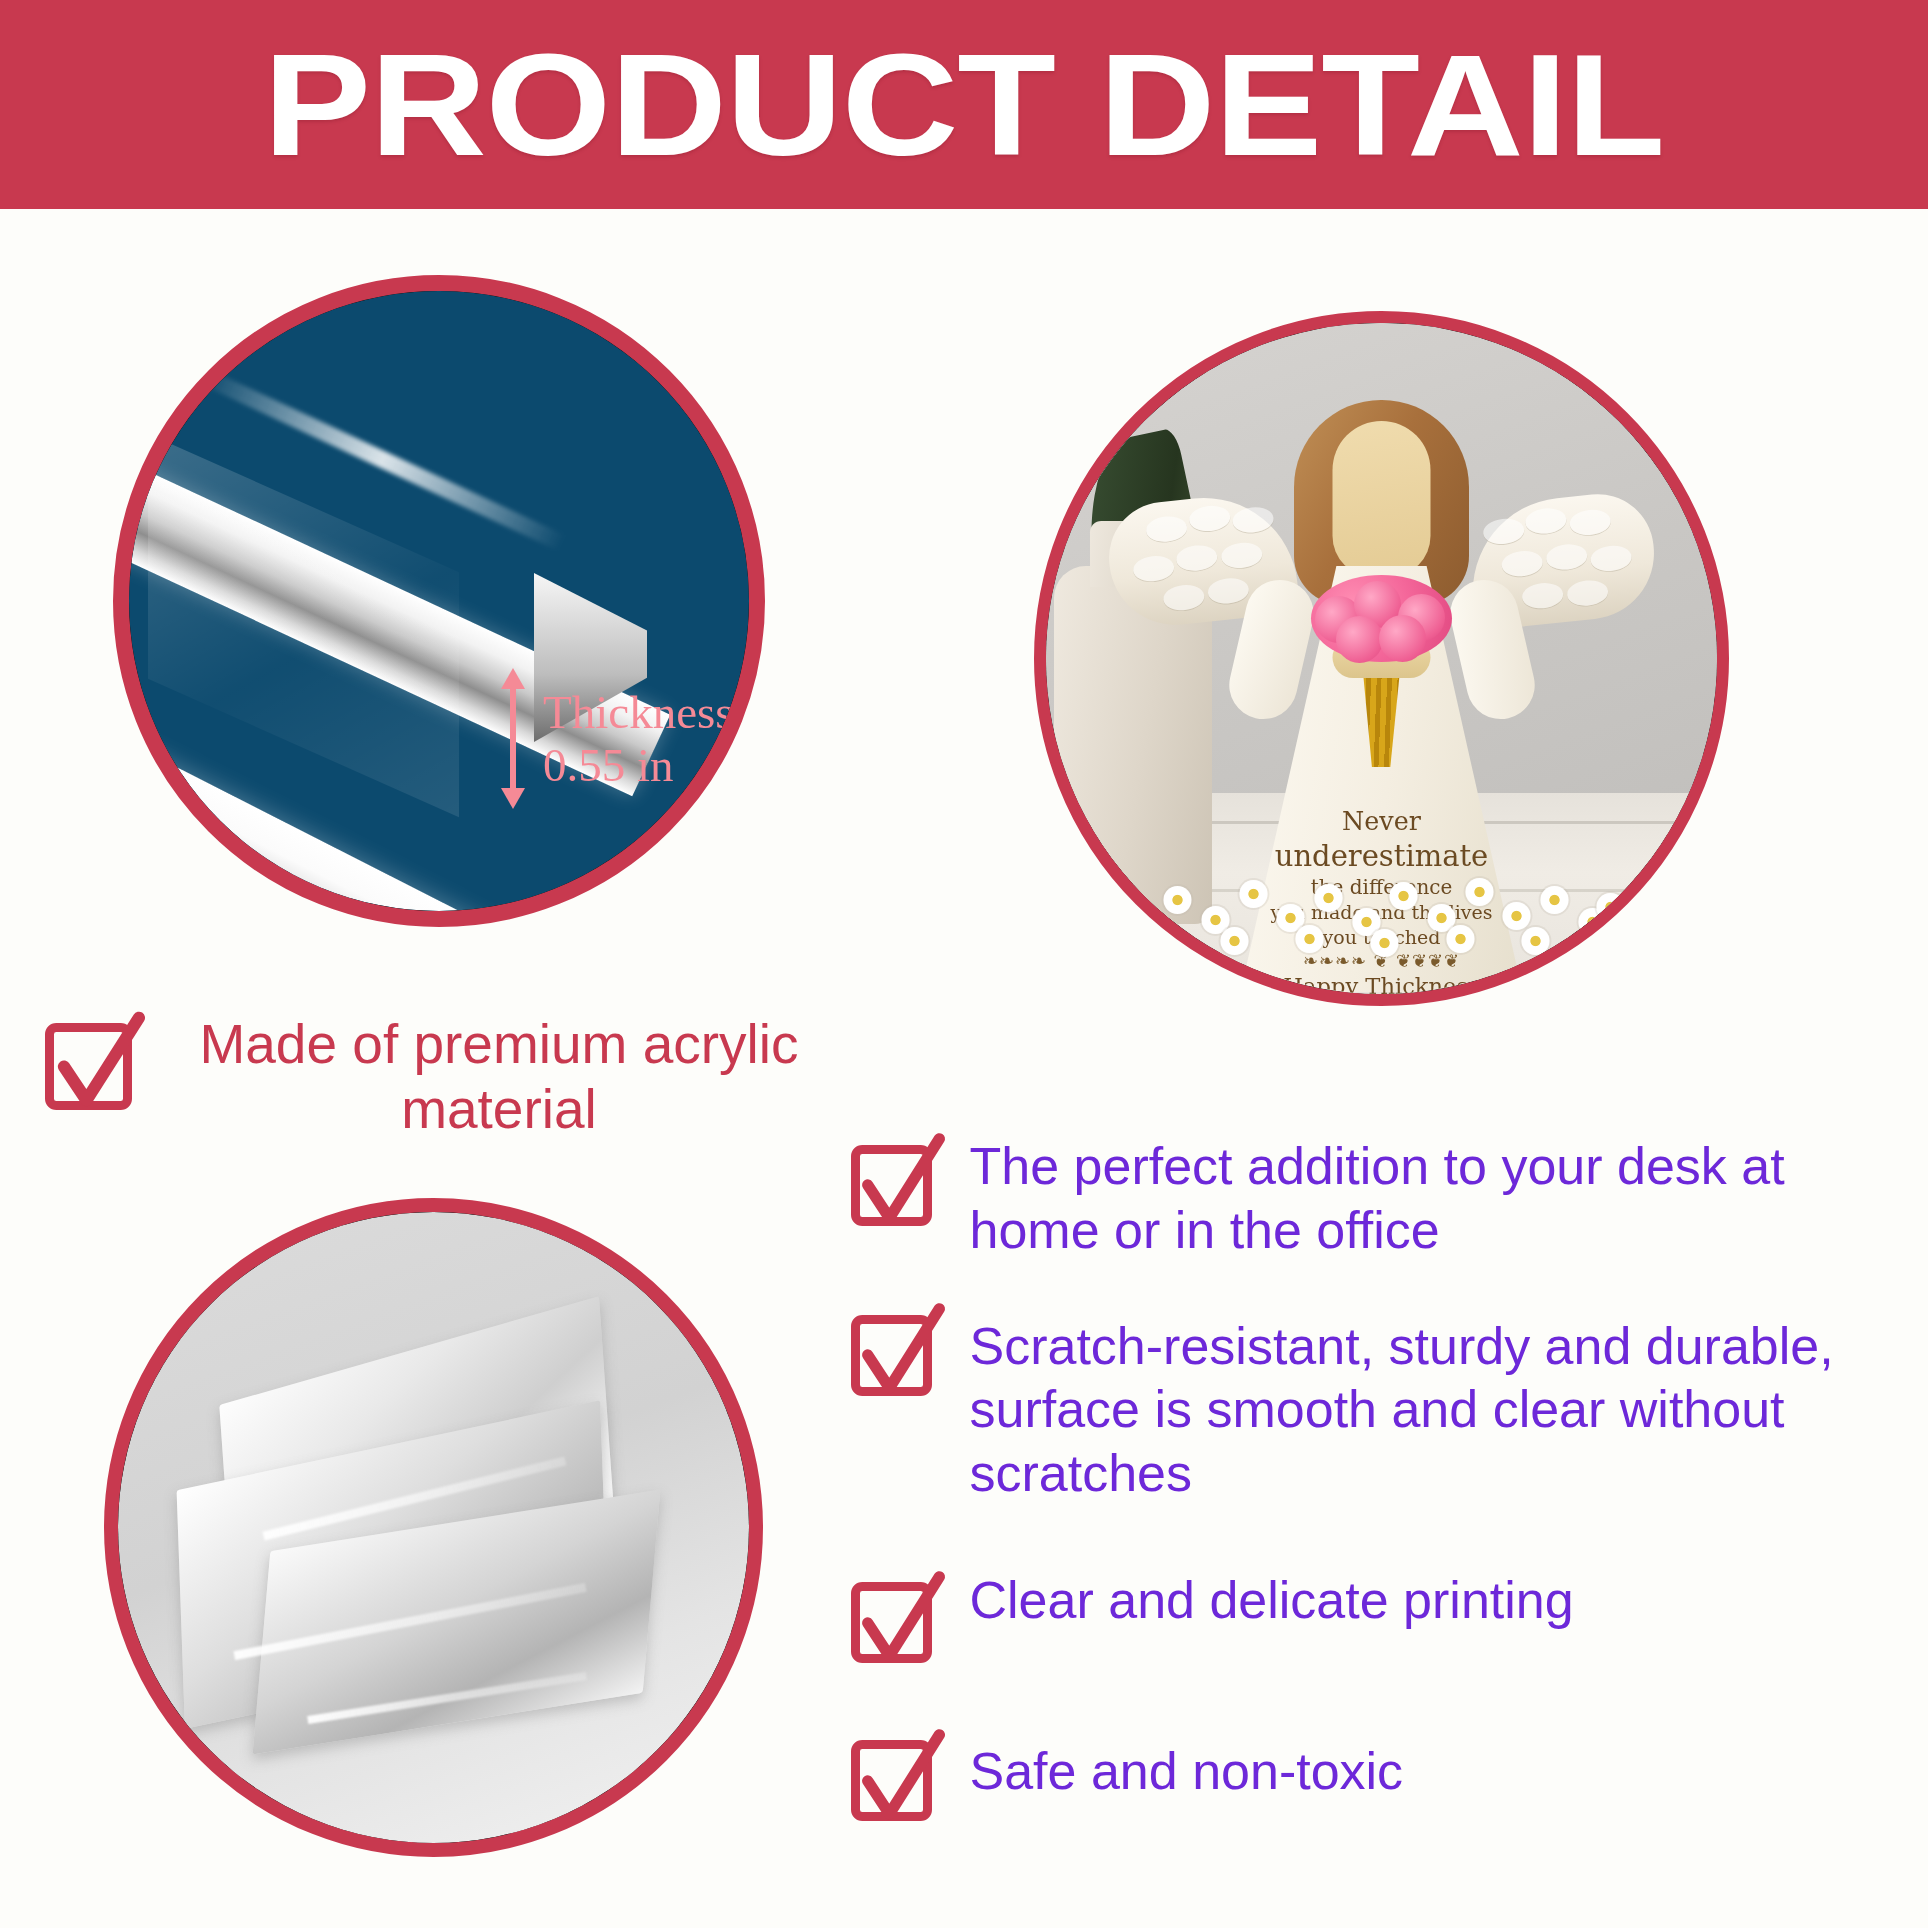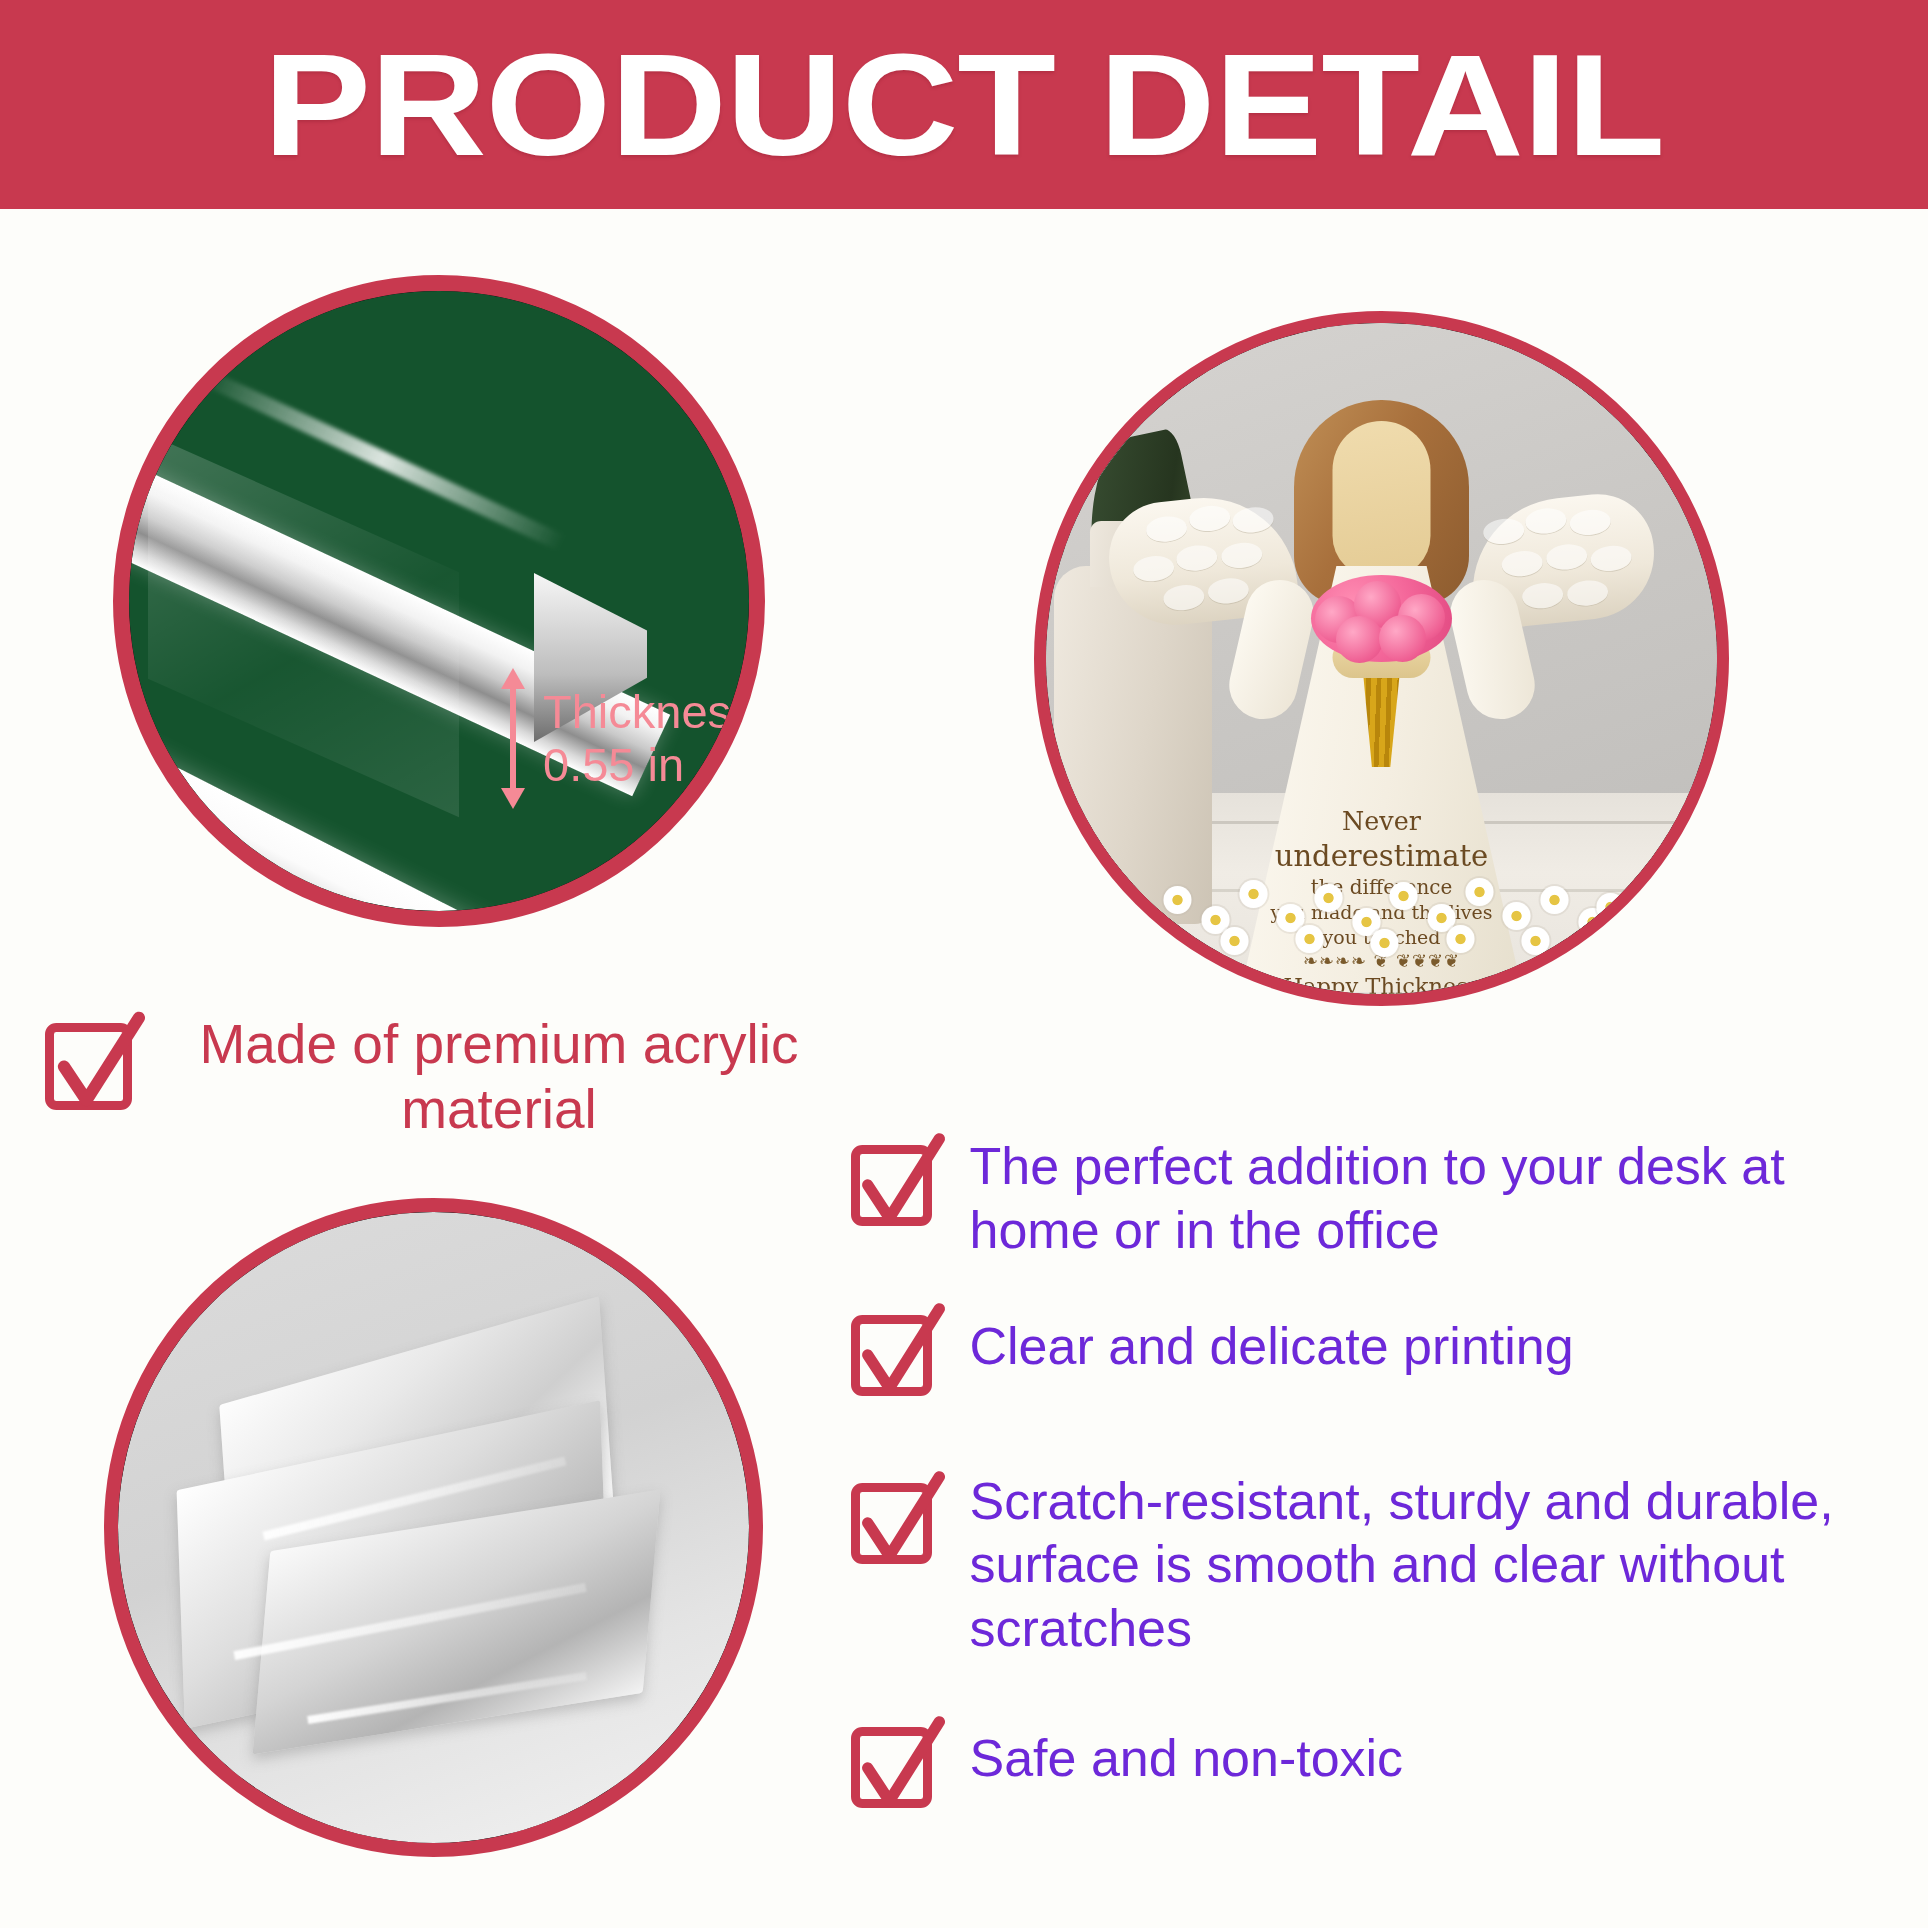--- a/index.html
+++ b/index.html
@@ -37,21 +37,21 @@
     background:#111;
   }
 
   
   #circle-acrylic-edge{
     left:113px; top:275px; width:652px; height:652px;
     border:16px solid #c8394f;
   }
   #circle-acrylic-edge .inner{
     position:absolute; inset:0; border-radius:50%;
-    background:#14532d; overflow:hidden;
+    background:#0c4a6e; overflow:hidden;font-family:Liberation Serif, serif;
   }
   .edge-slab{
     position:absolute;
     background:linear-gradient(to bottom,#ffffff 0%,#f2f2f2 22%,#c9c9c9 46%,#8e8e8e 66%,#d9d9d9 86%,#ffffff 100%);
   }
   .slab-upper{
     left:-75px; top:141px; width:659px; height:90px;
     transform:rotate(25deg); transform-origin:left center;
     box-shadow:0 0 19px rgba(255,255,255,.25);
   }
@@ -424,31 +424,31 @@
     <div class="bullet-text">The perfect addition to your desk at home or in the office</div>
   </div>
 
   <div class="feature-item">
     <div class="check-icon">
       <div class="box"></div>
       <svg width="98" height="100" viewBox="0 0 104 106">
         <path d="M22 53 L45 88 L98 4" fill="none" stroke="#c8394f" stroke-width="12" stroke-linecap="round" stroke-linejoin="round"></path>
       </svg>
     </div>
-    <div class="bullet-text">Clear and delicate printing</div>
+    <div class="bullet-text">Scratch-resistant, sturdy and durable, surface is smooth and clear without scratches</div>
   </div>
 
   <div class="feature-item">
     <div class="check-icon">
       <div class="box"></div>
       <svg width="98" height="100" viewBox="0 0 104 106">
         <path d="M22 53 L45 88 L98 4" fill="none" stroke="#c8394f" stroke-width="12" stroke-linecap="round" stroke-linejoin="round"></path>
       </svg>
     </div>
-    <div class="bullet-text">Scratch-resistant, sturdy and durable, surface is smooth and clear without scratches</div>
+    <div class="bullet-text">Clear and delicate printing</div>
   </div>
 
   <div class="feature-item">
     <div class="check-icon">
       <div class="box"></div>
       <svg width="98" height="100" viewBox="0 0 104 106">
         <path d="M22 53 L45 88 L98 4" fill="none" stroke="#c8394f" stroke-width="12" stroke-linecap="round" stroke-linejoin="round"></path>
       </svg>
     </div>
     <div class="bullet-text">Safe and non-toxic</div>

